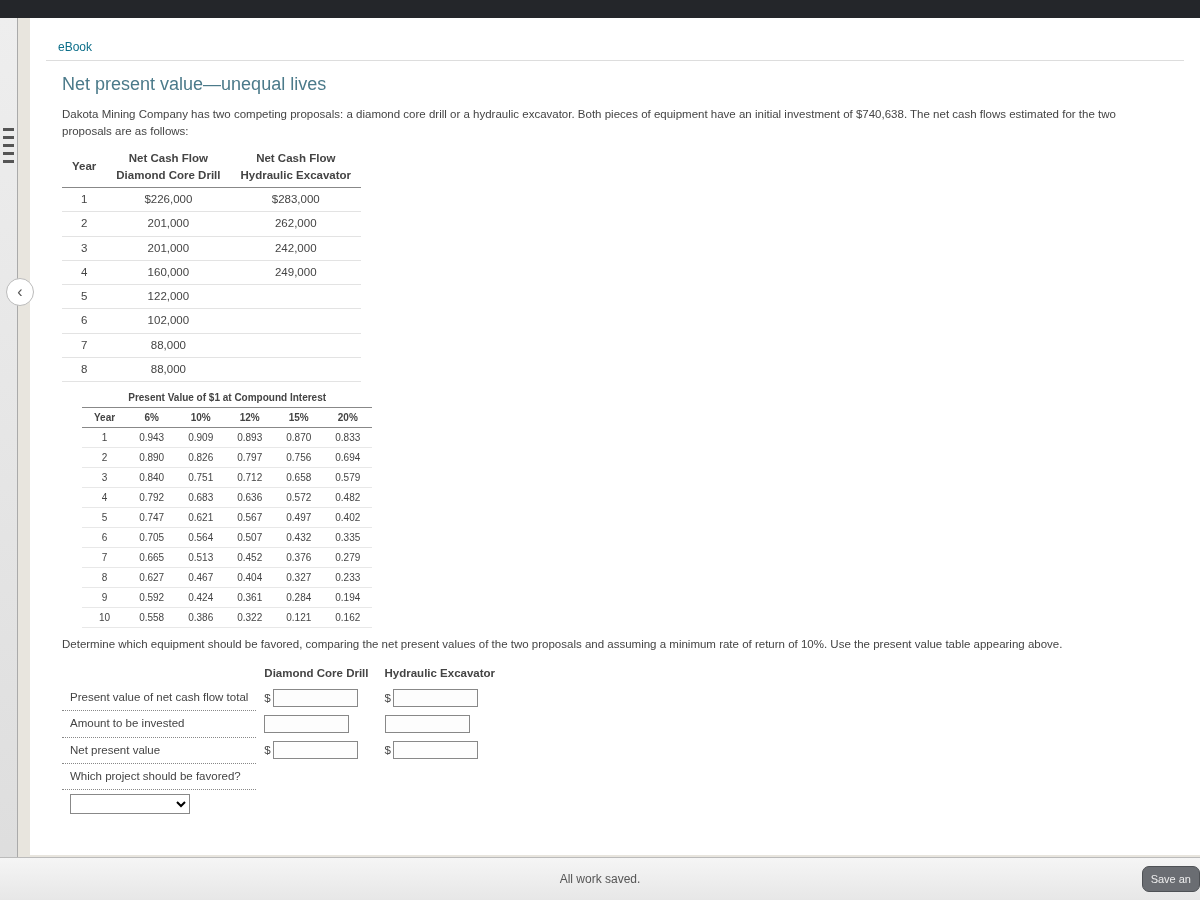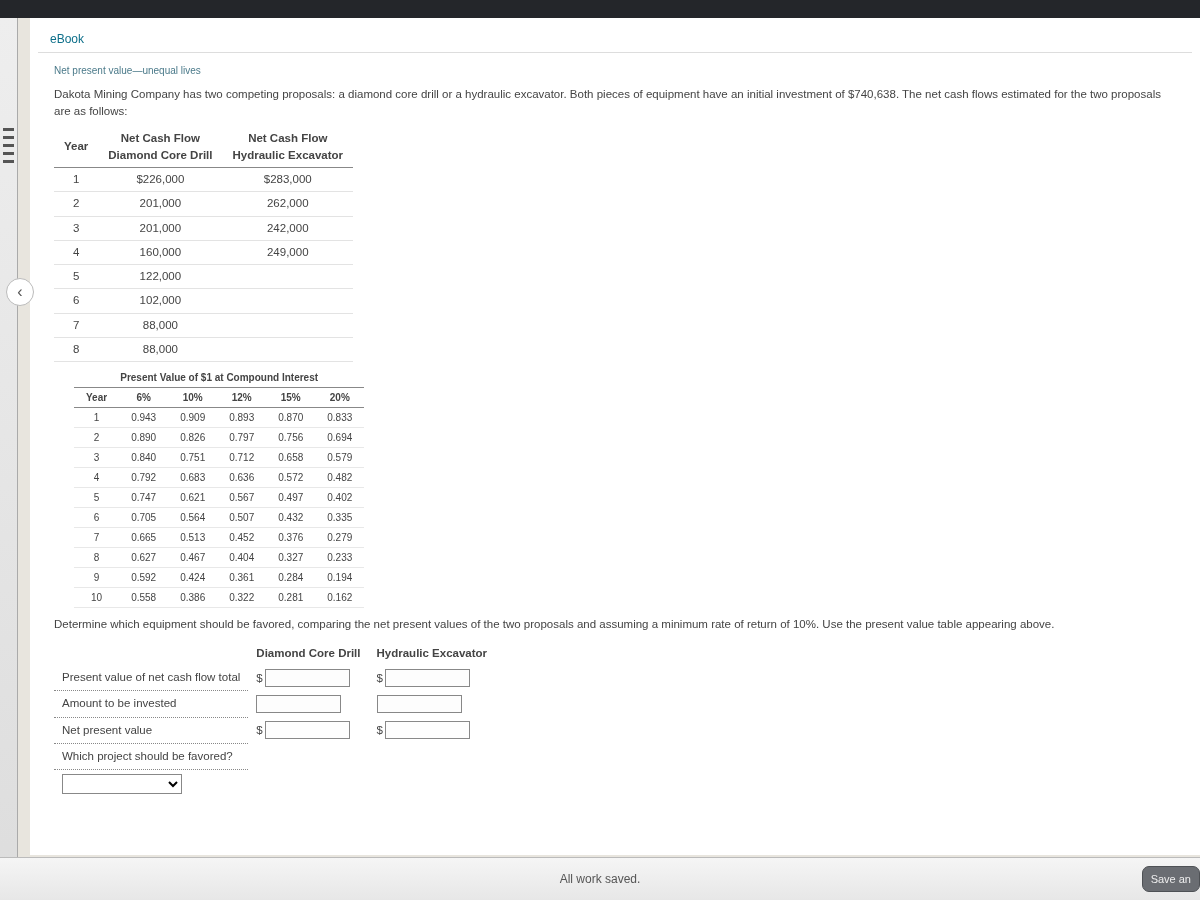--- a/index.html
+++ b/index.html
@@ -53,39 +53,39 @@
     z-index: 5;
   }
   .page {
     position: absolute;
     left: 30px;
     right: 0;
     top: 18px;
     bottom: 45px;
     background: #fff;
     overflow: hidden;
-    padding: 8px;
+    padding: 16px;
   }
   .ebook-link {
     display: inline-block;
     padding: 6px 12px;
     color: #0d6f8a;
     font-size: 12px;
     border-bottom: 1px solid #ddd;
     width: 100%;
   }
   .content {
     padding: 10px 16px;
     font-size: 11.5px;
     color: #444;
     line-height: 1.5;
   }
   .title {
     color: #4b7a8a;
-    font-size: 10px;
+    font-size: 18px;
     margin-bottom: 8px;
   }
   .intro { margin-bottom: 6px; }
   table.data {
     border-collapse: collapse;
     margin: 6px 0 6px 0;
     font-size: 11.5px;
   }
   table.data th, table.data td {
     padding: 3px 10px;
@@ -359,21 +359,21 @@
             <td>0.424</td>
             <td>0.361</td>
             <td>0.284</td>
             <td>0.194</td>
           </tr>
         <tr>
             <td>10</td>
             <td>0.558</td>
             <td>0.386</td>
             <td>0.322</td>
-            <td>0.281</td>
+            <td>0.121</td>
             <td>0.162</td>
           </tr>
       </tbody>
     </table>
 
     <div class="question">Determine which equipment should be favored, comparing the net present values of the two proposals and assuming a minimum rate of return of 10%. Use the present value table appearing above.</div>
 
     <table class="answer">
       <tbody>
           <tr>

